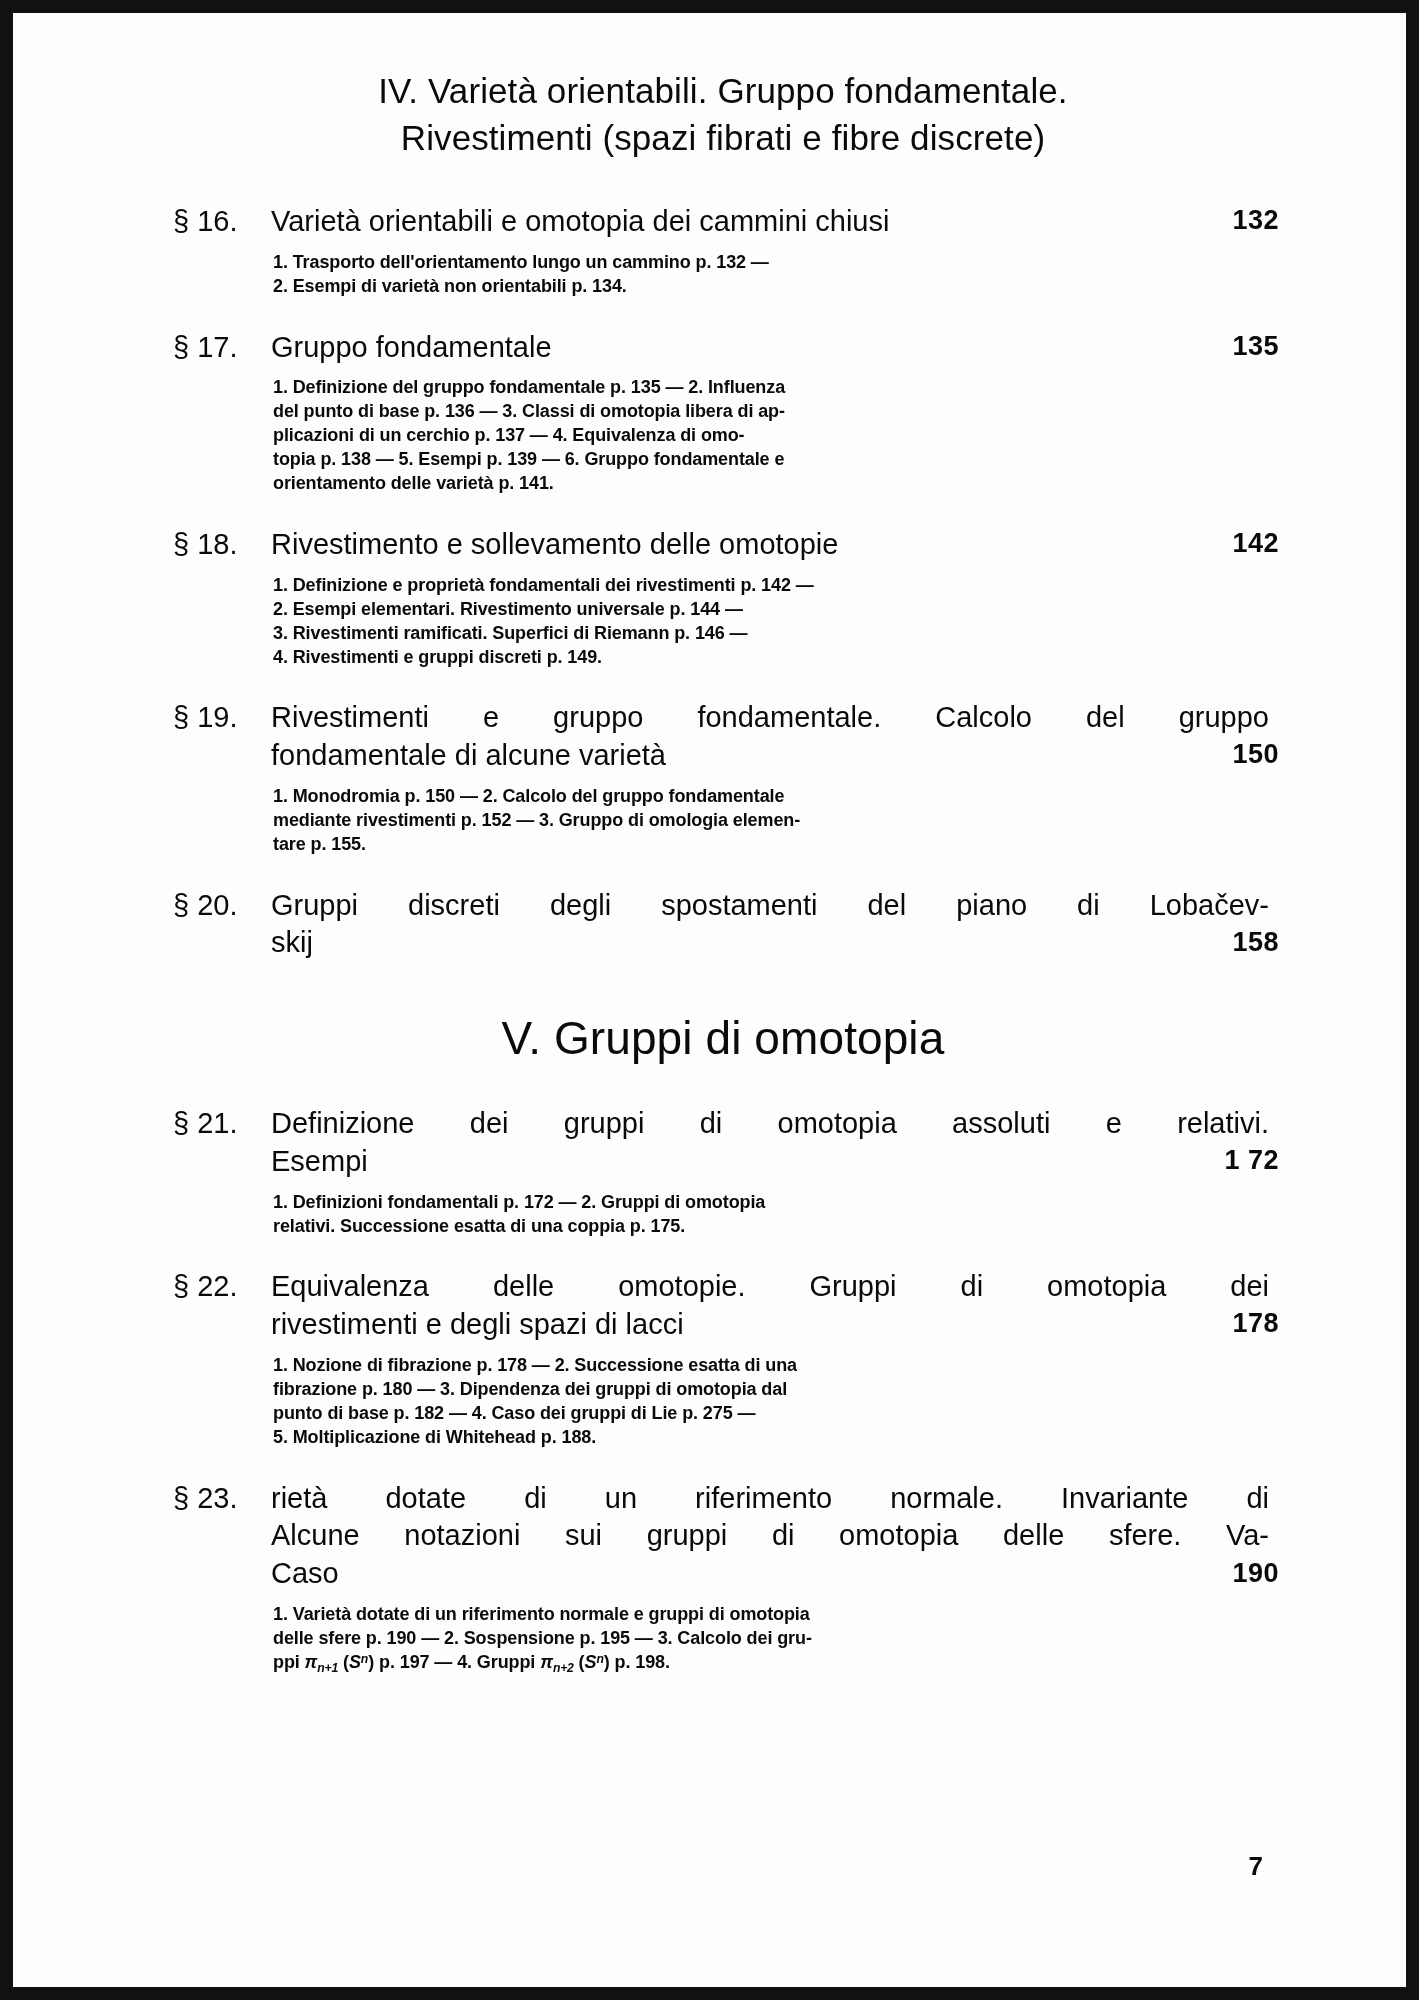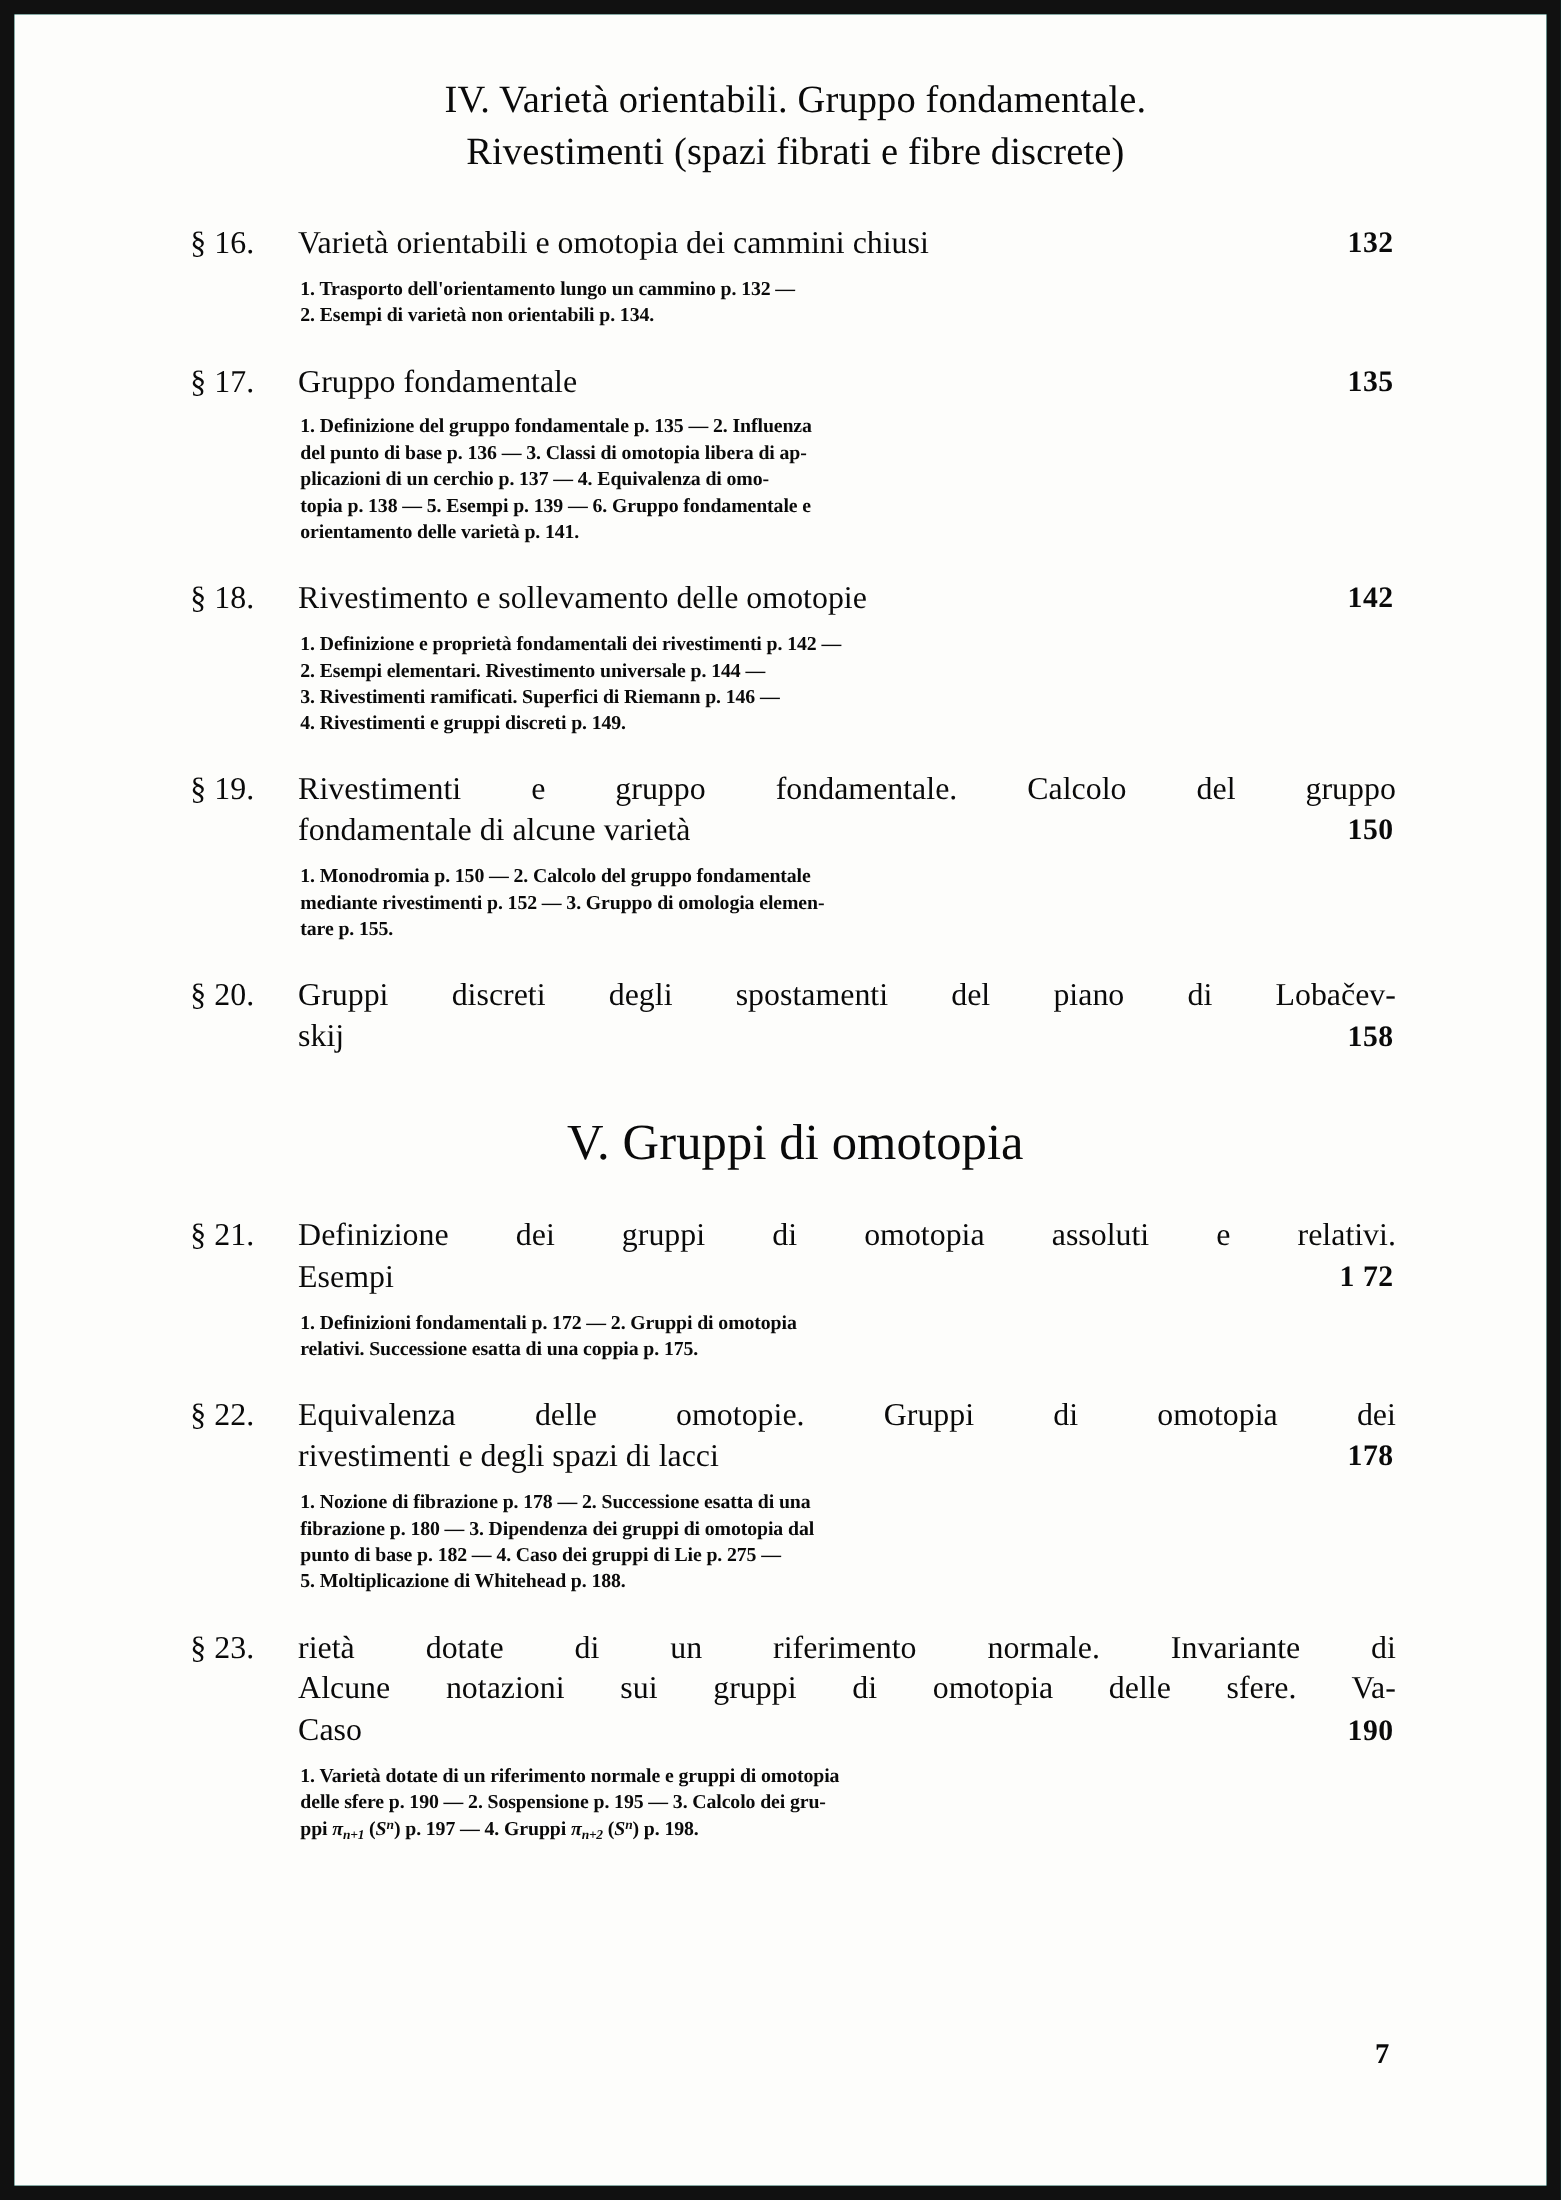--- a/index.html
+++ b/index.html
@@ -4,24 +4,24 @@
 <style>
   html, body {
     margin: 0;
     padding: 0;
     background: #6b6b6b;
   }
   .page {
     position: relative;
     width: 1419px;
     height: 2000px;
-    background: #14b8a6;
+    background: #3b82f6;
     overflow: hidden;
     box-sizing: border-box;
-    font-family: Liberation Serif, serif;
+    font-family: Liberation Sans, sans-serif;
     color: #0a0a0a;
   }
   
   .scan-frame {
     position: absolute;
     left: 0; top: 0;
     width: 1419px; height: 2000px;
     border: 13px solid #111111;
     box-sizing: border-box;
     pointer-events: none;
@@ -84,21 +84,21 @@
   }
   .sec-title .tl {
     display: block;
   }
   .sec-title .tl.j {
     text-align: justify;
     text-align-last: justify;
   }
   .page-no {
     position: absolute;
-    right: 16px;
+    right: 4px;
     width: 106px;
     text-align: right;
     font-size: 27px;
     font-weight: bold;
     line-height: 1.30;
     letter-spacing: 0.5px;
   }
   .pn-r1 { top: 0px; }
   .pn-r2 { top: 38px; }
   .pn-r3 { top: 76px; }

